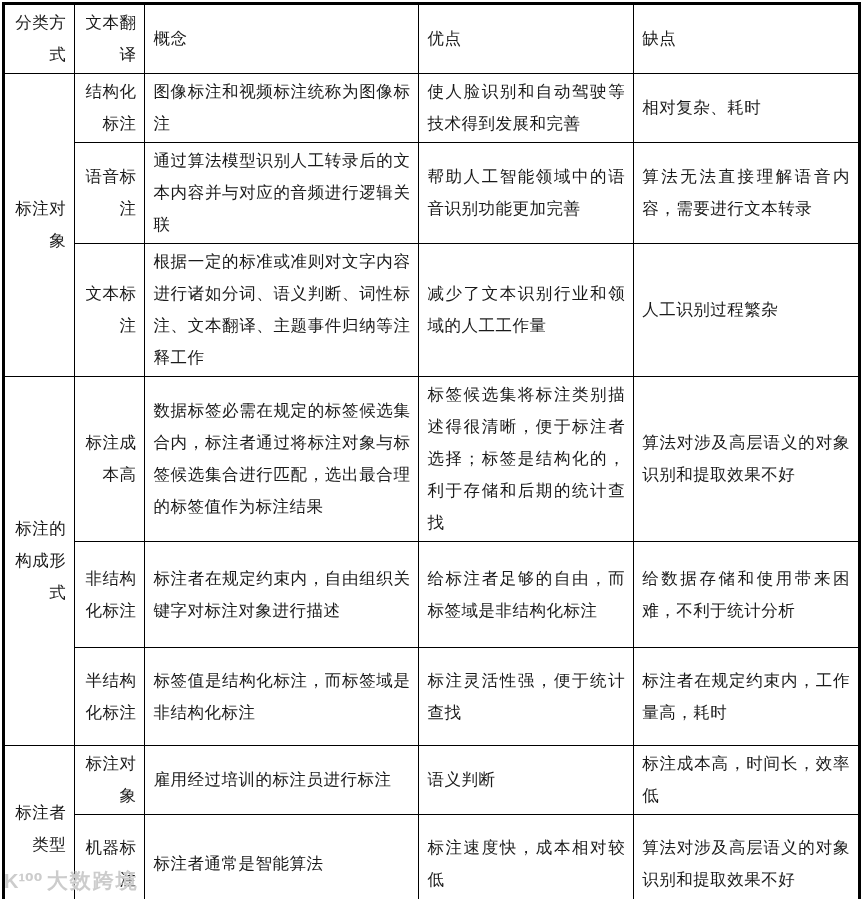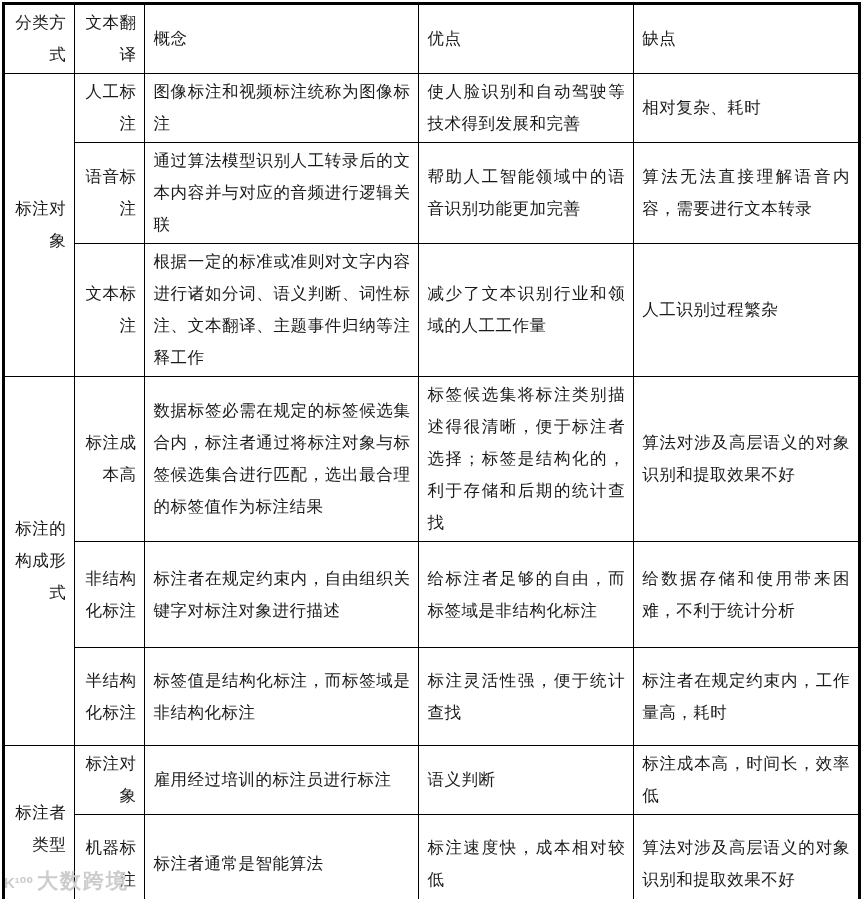--- a/index.html
+++ b/index.html
@@ -62,21 +62,21 @@
     color: #cccccc;
     font-family: "Liberation Sans", "DejaVu Sans", sans-serif;
     font-weight: bold;
     font-size: 21px;
     letter-spacing: 2px;
     white-space: nowrap;
     z-index: 5;
     pointer-events: none;
   }
   .watermark .wm-logo {
-    font-size: 15px;
+    font-size: 20px;
     letter-spacing: 0;
     margin-right: 4px;
   }
 </style>
 </head>
 <body>
 
 <div class="table-wrap">
   <table class="cls-table">
     <colgroup>
@@ -90,21 +90,21 @@
       <tr style="height:62px">
         <th class="hdr narrow">分类方式</th>
         <th class="hdr narrow">文本翻译</th>
         <th class="hdr">概念</th>
         <th class="hdr">优点</th>
         <th class="hdr">缺点</th>
       </tr>
 
       <tr style="height:66px">
         <td class="cat" rowspan="3">标注对象</td>
-        <td class="method">人工标注</td>
+        <td class="method">结构化标注</td>
         <td class="concept">图像标注和视频标注统称为图像标注</td>
         <td class="adv">使人脸识别和自动驾驶等技术得到发展和完善</td>
         <td class="dis">相对复杂、耗时</td>
       </tr>
       <tr style="height:101px">
         <td class="method">语音标注</td>
         <td class="concept">通过算法模型识别人工转录后的文本内容并与对应的音频进行逻辑关联</td>
         <td class="adv">帮助人工智能领域中的语音识别功能更加完善</td>
         <td class="dis">算法无法直接理解语音内容，需要进行文本转录</td>
       </tr>

